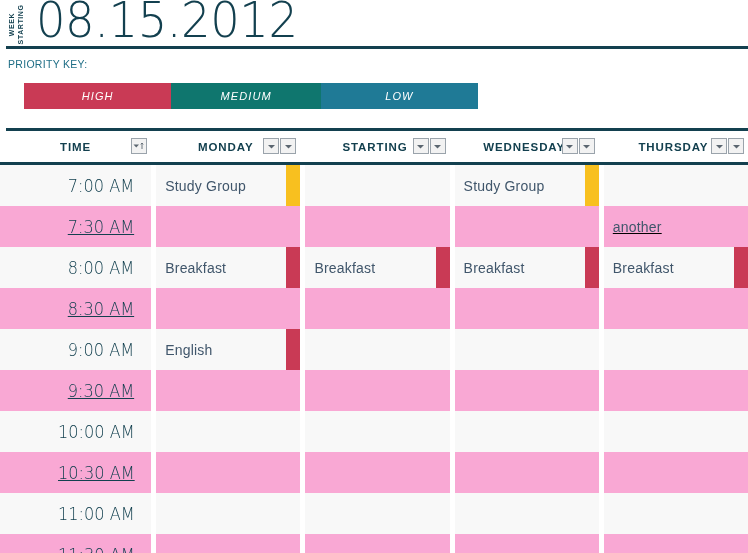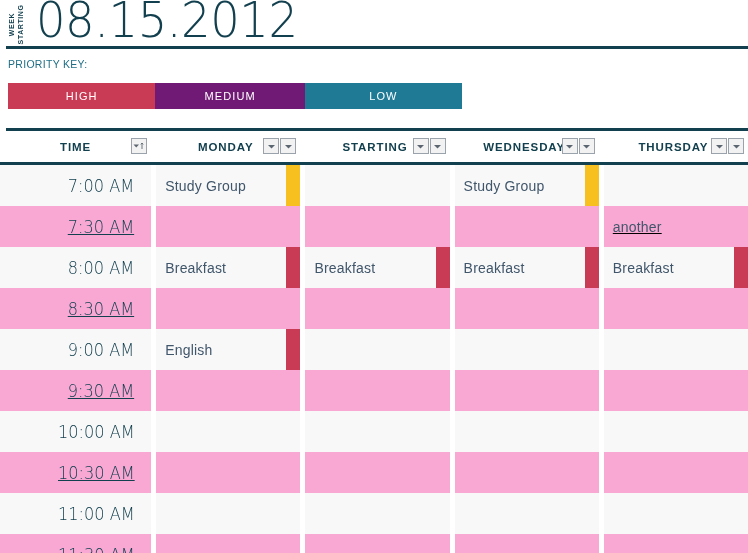--- a/index.html
+++ b/index.html
@@ -59,21 +59,22 @@
   #priority-label {
     font-size: 10.5px;
     color: #1f6e86;
     letter-spacing: 0.3px;
     margin-bottom: 13px;
   }
   #priority-bands {
     display: flex;
     width: 454px;
     height: 26px;
-    margin-left: 0px;
+    margin-left: 16px;
+    font-style: italic;
   }
   .band {
     display: flex; align-items: center; justify-content: center;
     color: #ffffff;
     font-size: 11px;
     letter-spacing: 1.1px;
   }
   .band.high   { width: 150px; }
   .band.medium { width: 152px; }
   .band.low    { width: 160px; }
@@ -170,21 +171,21 @@
   <div id="date-title">08.15.2012</div>
   <div id="header-rule"></div>
 </div>
 
 <div id="priority-section">
   <div id="priority-label">PRIORITY KEY:</div>
   <div id="priority-bands">
       <div class="band high" style="background: rgb(201, 58, 85);">
         <span>HIGH</span>
       </div>
-      <div class="band medium" style="background: #701a75;">
+      <div class="band medium" style="background: #0f766e;">
         <span>MEDIUM</span>
       </div>
       <div class="band low" style="background: rgb(31, 122, 150);">
         <span>LOW</span>
       </div>
     </div>
 </div>
 
 <div id="calendar">
   <div id="col-head-top-rule"></div>

